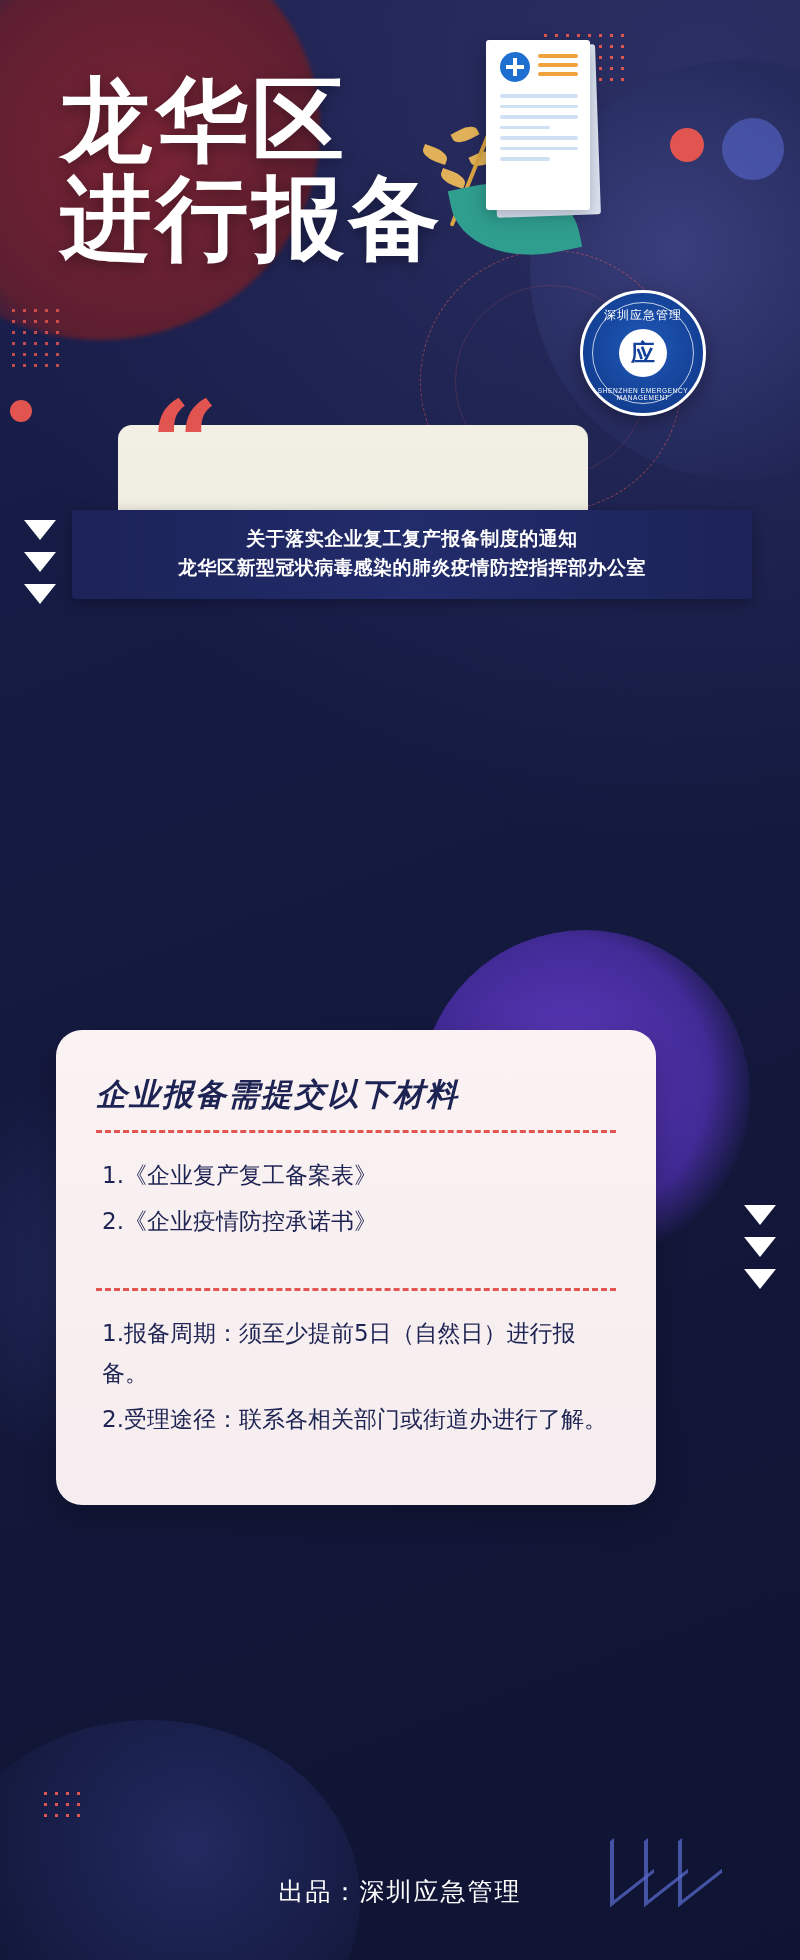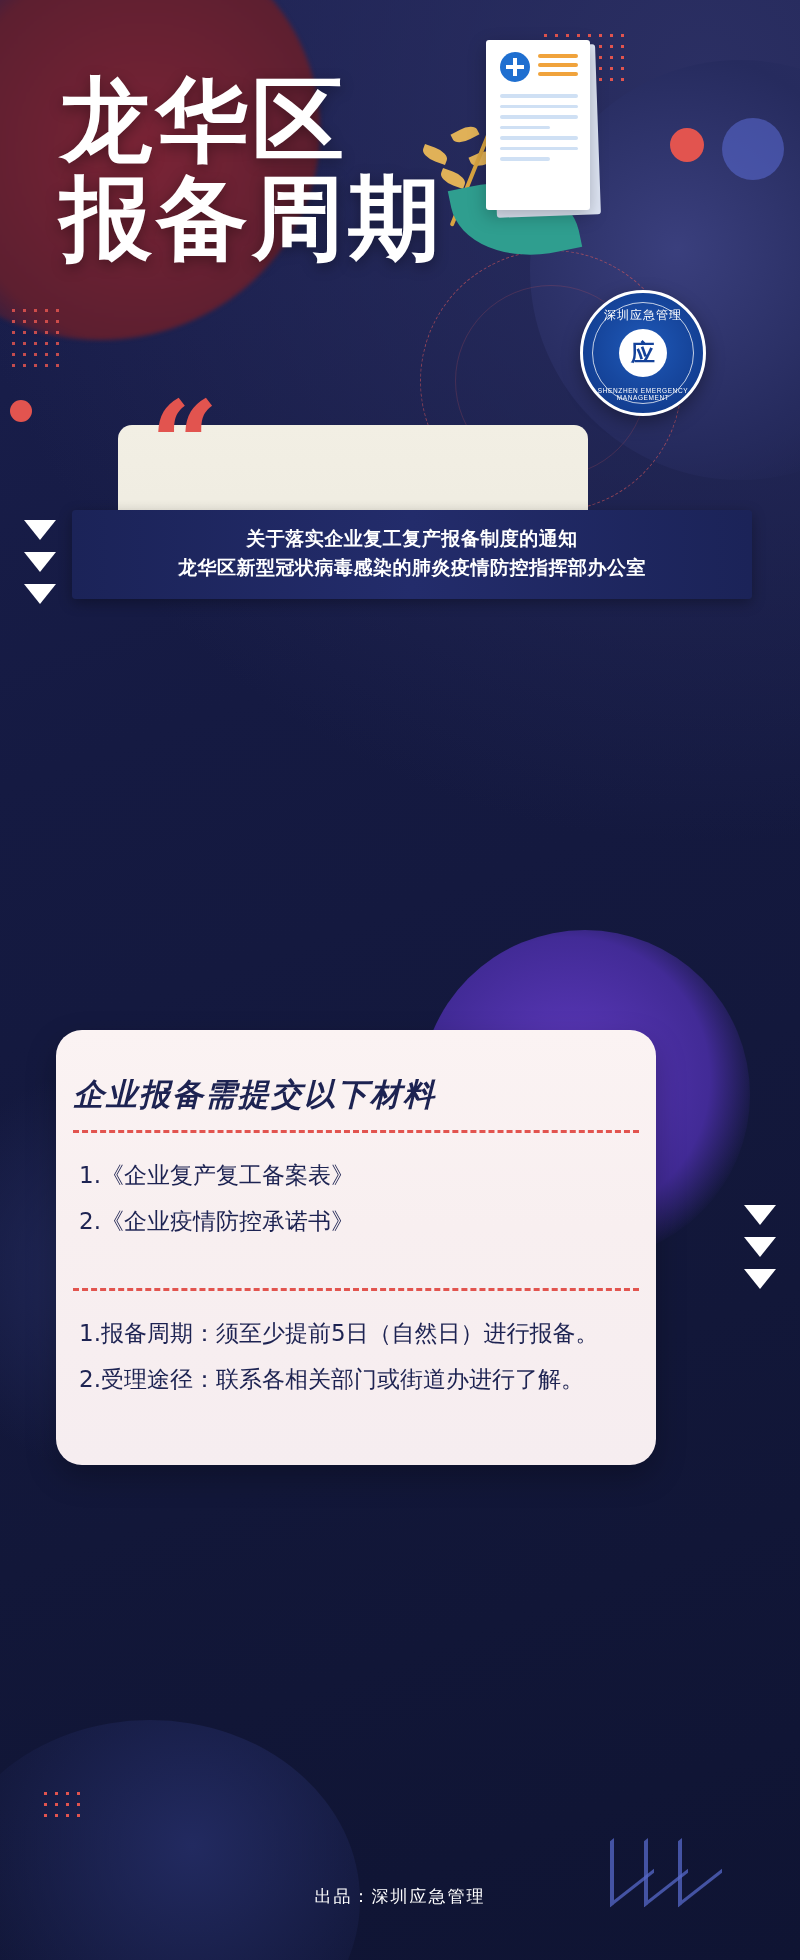--- a/index.html
+++ b/index.html
@@ -280,21 +280,21 @@
     font-family: "DejaVu Sans", "Liberation Sans", sans-serif;
     letter-spacing: .5px;
     text-align: justify;
   }
 
   
   .info-card {
     position: absolute;
     left: 56px; top: 1030px;
     width: 600px;
-    padding: 44px 17px 60px;
+    padding: 44px 40px 60px;
     background: linear-gradient(180deg, #fbf3f3 0%, #f8eff0 45%, #f6edf0 100%);
     border-radius: 26px;
     z-index: 6;
     box-sizing: border-box;
     box-shadow: 0 12px 30px rgba(0,0,0,.25);
   }
   .sec-title {
     color: #1d2352;
     font-size: 31px;
     font-weight: bold;
@@ -354,21 +354,21 @@
 
   
   .footer {
     position: absolute;
     left: 0; right: 0; bottom: 52px;
     text-align: center;
     z-index: 7;
   }
   .footer span {
     color: #ffffff;
-    font-size: 17px;
+    font-size: 25px;
     letter-spacing: 2px;
     font-family: Liberation Serif, serif;
   }
 </style>
 </head>
 <body>
 
 <div class="poster">
 
   <div class="bg-shape blob-maroon"></div>
@@ -428,21 +428,21 @@
   <div class="leaf-stem"></div>
   <div class="leaf-small ls1"></div>
   <div class="leaf-small ls2"></div>
   <div class="leaf-small ls3"></div>
   <div class="leaf-small ls4"></div>
   <div class="leaf-small ls5"></div>
   <div class="leaf-green"></div>
 
   <div class="title-block">
     <div class="title-line">龙华区</div>
-    <div class="title-line">报备周期</div>
+    <div class="title-line">进行报备</div>
   </div>
 
   <div class="emblem">
     <div class="inner-ring"></div>
     <div class="emblem-top-text">深圳应急管理</div>
     <div class="emblem-core">
       <span>应</span>
     </div>
     <div class="emblem-bottom-text">SHENZHEN EMERGENCY MANAGEMENT</div>
   </div>

